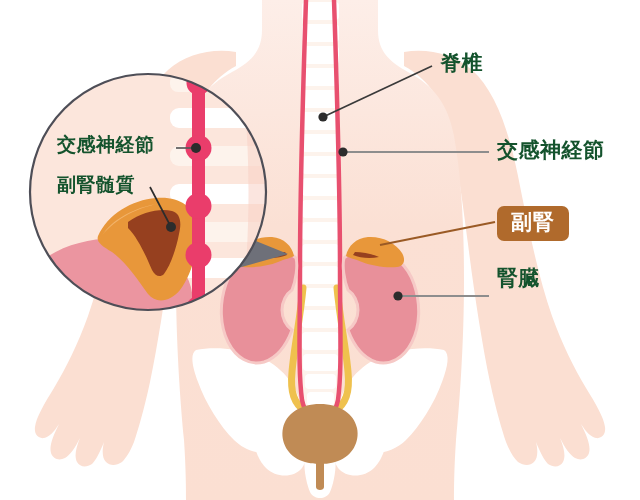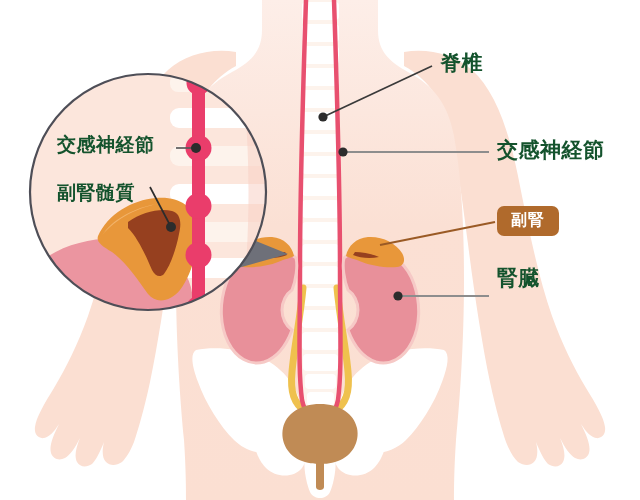--- a/index.html
+++ b/index.html
@@ -20,21 +20,21 @@
     line-height:1;
   }
   .lbl-right{font-size:21px;}
   .lbl-inset{font-size:19px;}
 
   .chip{
     position:absolute;
     background:#b06a2c;
     color:#ffffff;
     font-weight:bold;
-    font-size:16px;
+    font-size:21px;
     padding:6px 14px 8px 14px;
     border-radius:7px;
     letter-spacing:1px;
     white-space:nowrap;
     line-height:1;
   }
 </style>
 </head>
 <body>
 
@@ -319,15 +319,15 @@
   <div class="lbl lbl-right" style="left:440px;top:54px;">脊椎</div>
 
   <div class="lbl lbl-right" style="left:497px;top:141px;">交感神経節</div>
 
   <div class="chip" style="left:497px;top:206px;">副腎</div>
 
   <div class="lbl lbl-right" style="left:497px;top:269px;">腎臓</div>
 
   <div class="lbl lbl-inset" style="left:57px;top:137px;">交感神経節</div>
 
-  <div class="lbl lbl-inset" style="left:57px;top:177px;margin-top:8px;">副腎髄質</div>
+  <div class="lbl lbl-inset" style="left:57px;top:177px;">副腎髄質</div>
 
 </div>
 
 </body></html>

